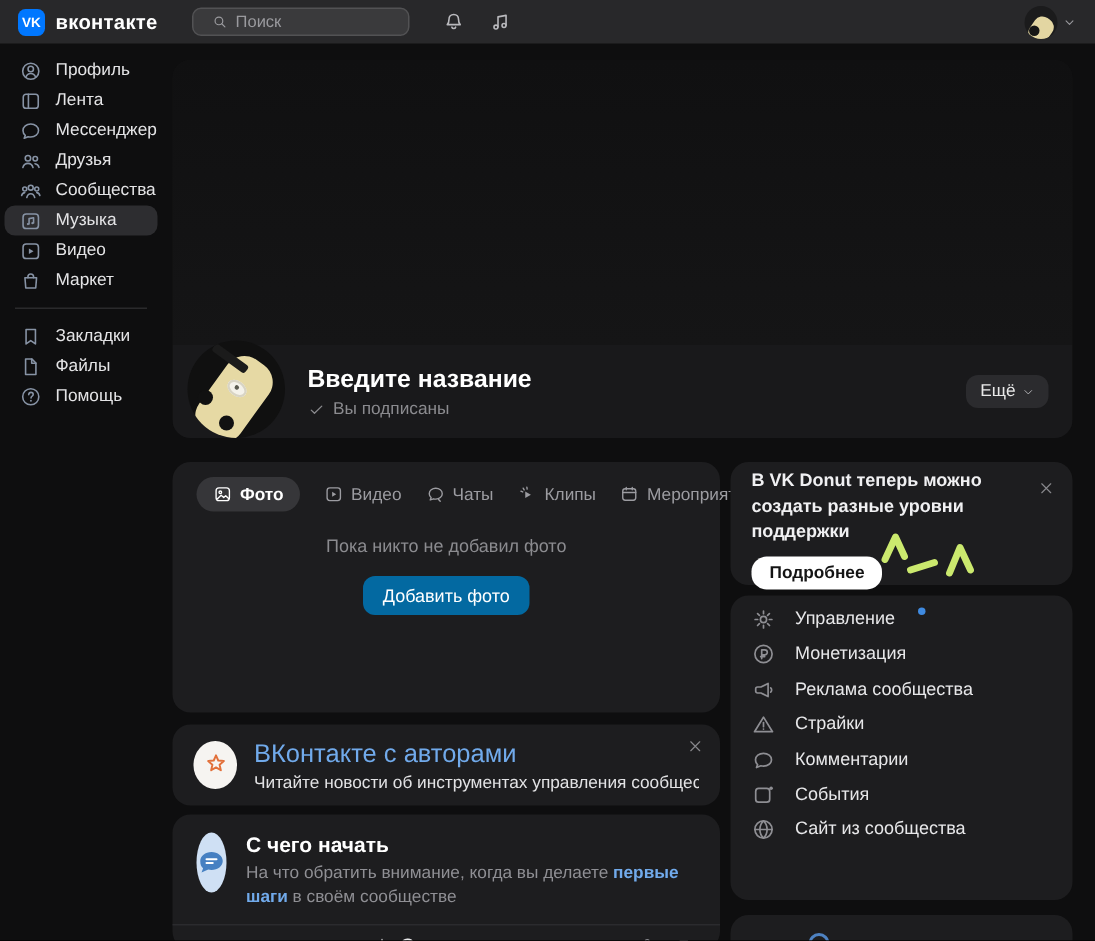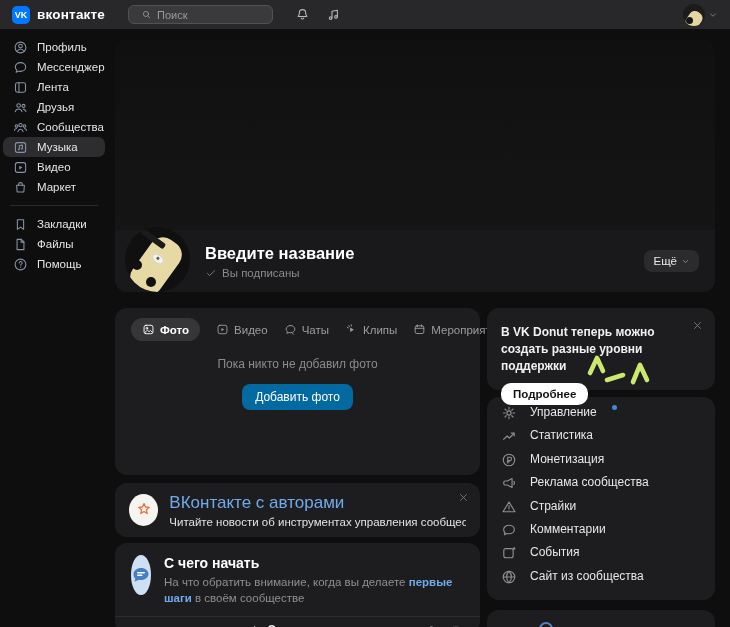--- a/index.html
+++ b/index.html
@@ -95,21 +95,21 @@
   .start-sub { color:#8f8f94; font-size:11.5px; margin-top:4px; line-height:1.35; width:302px; }
   .link { color:#71aaeb; font-weight:bold; cursor:pointer; }
   .post-row { position:relative; border-top:1px solid #2b2b2e; margin:10px -16px 0; height:27px; }
   .create-post { position:absolute; left:50%; transform:translateX(-50%); top:6px; display:flex;
                  align-items:center; gap:7px; color:#e8e8ea; font-weight:bold; font-size:12px; cursor:pointer; }
   .create-post .ic { width:12px; height:12px; color:#d6d6d8; }
   .post-icons { position:absolute; right:16px; top:7px; display:flex; gap:13px; color:#8f8f94; }
   .post-icons .ic { width:13px; height:13px; cursor:pointer; }
 
   
-  .donut-card { position:relative; height:82px; padding:16px 14px; }
+  .donut-card { position:relative; height:82px; padding:4px 14px; }
   .donut-text { color:#f0f0f2; font-weight:bold; font-size:12px; line-height:1.4; width:190px; }
   .donut-btn { display:inline-block; margin-top:9px; background:#fff; color:#141414; font-weight:bold;
                font-size:11.5px; border-radius:10px; padding:5px 12px; cursor:pointer; }
   .doodle { position:absolute; left:100px; top:46px; overflow:visible; }
 
   
   .menu-card { margin-top:7px; height:203px; padding:8px 14px; }
   .menu-item { height:23.4px; display:flex; gap:13px; color:#e7e7e9; font-size:12px; cursor:pointer; }
   .menu-item .ic { width:16px; height:16px; color:#8e8e93; }
   .dot { width:5px; height:5px; border-radius:50%; background:#3f8ae0; margin-left:2px; }
@@ -158,30 +158,30 @@
     <div class="side-item">
       <svg class="ic st" viewBox="0 0 24 24">
           <circle cx="12" cy="12" r="8.6"></circle>
           <circle cx="12" cy="9.6" r="2.9"></circle>
           <path d="M6.8 18.2c1.1-2.6 2.9-3.8 5.2-3.8s4.1 1.2 5.2 3.8"></path>
         </svg>
       <span>Профиль</span>
     </div>
     <div class="side-item">
       <svg class="ic st" viewBox="0 0 24 24">
-          <path d="M12 4.2c4.6 0 8.3 3 8.3 7s-3.7 7-8.3 7c-1 0-1.9-.1-2.8-.4L5 19.5l1.2-3.2c-1.7-1.3-2.5-3-2.5-5.1 0-4 3.7-7 8.3-7z"></path>
-        </svg>
-      <span>Мессенджер</span>
-    </div>
-    <div class="side-item">
-      <svg class="ic st" viewBox="0 0 24 24">
           <rect x="4" y="4.5" width="16" height="15" rx="3"></rect>
           <path d="M9.5 4.5v15"></path>
         </svg>
       <span>Лента</span>
+    </div>
+    <div class="side-item">
+      <svg class="ic st" viewBox="0 0 24 24">
+          <path d="M12 4.2c4.6 0 8.3 3 8.3 7s-3.7 7-8.3 7c-1 0-1.9-.1-2.8-.4L5 19.5l1.2-3.2c-1.7-1.3-2.5-3-2.5-5.1 0-4 3.7-7 8.3-7z"></path>
+        </svg>
+      <span>Мессенджер</span>
     </div>
     <div class="side-item">
       <svg class="ic st" viewBox="0 0 24 24">
           <circle cx="9" cy="8.8" r="2.9"></circle>
           <path d="M3.6 18.6c.9-2.9 2.8-4.3 5.4-4.3s4.5 1.4 5.4 4.3"></path>
           <circle cx="16.8" cy="9.4" r="2.4"></circle>
           <path d="M16.5 14.6c2.2.3 3.7 1.6 4.3 3.9"></path>
         </svg>
       <span>Друзья</span>
     </div>
@@ -393,27 +393,20 @@
           <div class="menu-item">
             <svg class="ic st" viewBox="0 0 24 24">
                 <circle cx="12" cy="12" r="3.1"></circle>
                 <path d="M12 3.6v2.6M12 17.8v2.6M3.6 12h2.6M17.8 12h2.6M6.1 6.1l1.8 1.8M16.1 16.1l1.9 1.9M17.9 6.1l-1.8 1.8M7.9 16.1l-1.8 1.9"></path>
               </svg>
             <span>Управление</span>
             <span class="dot"></span>
           </div>
           <div class="menu-item">
             <svg class="ic st" viewBox="0 0 24 24">
-                <path d="M4 17.2l5.2-5.2 3.4 3 7-7"></path>
-                <path d="M15.4 7.6h4.4V12"></path>
-              </svg>
-            <span>Статистика</span>
-          </div>
-          <div class="menu-item">
-            <svg class="ic st" viewBox="0 0 24 24">
                 <circle cx="12" cy="12" r="8.6"></circle>
                 <path d="M10.2 16.6V7.8h3.1a2.5 2.5 0 010 5h-3.1M9.2 14.6h4"></path>
               </svg>
             <span>Монетизация</span>
           </div>
           <div class="menu-item">
             <svg class="ic st" viewBox="0 0 24 24">
                 <path d="M16.6 5.4v13.2L9.4 15H6a1.8 1.8 0 01-1.8-1.8v-2.4A1.8 1.8 0 016 9h3.4z"></path>
                 <path d="M19.2 9.8a3 3 0 010 4.4"></path>
               </svg>

